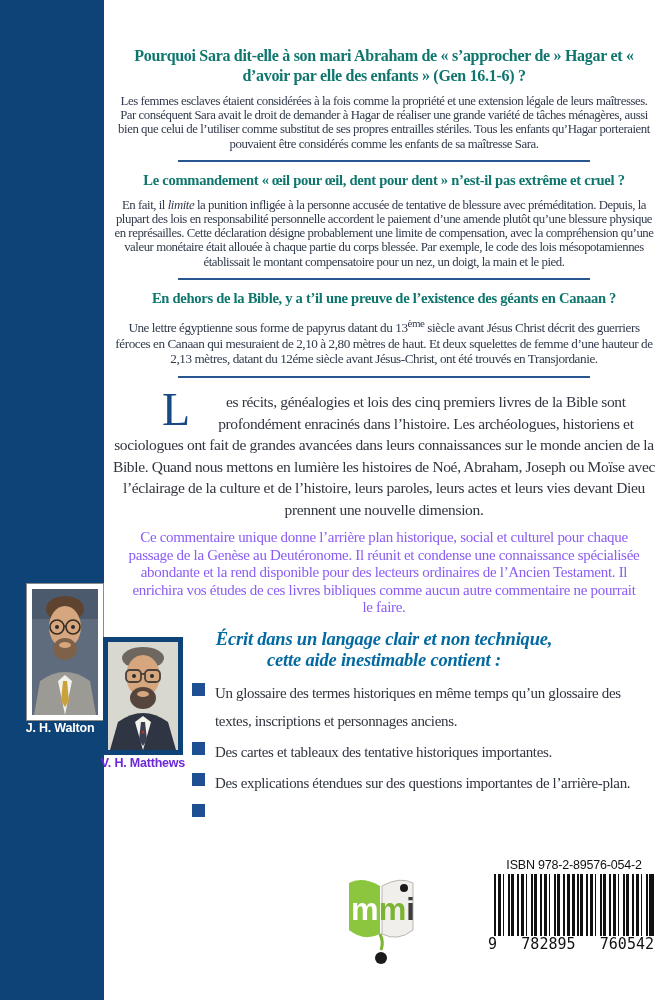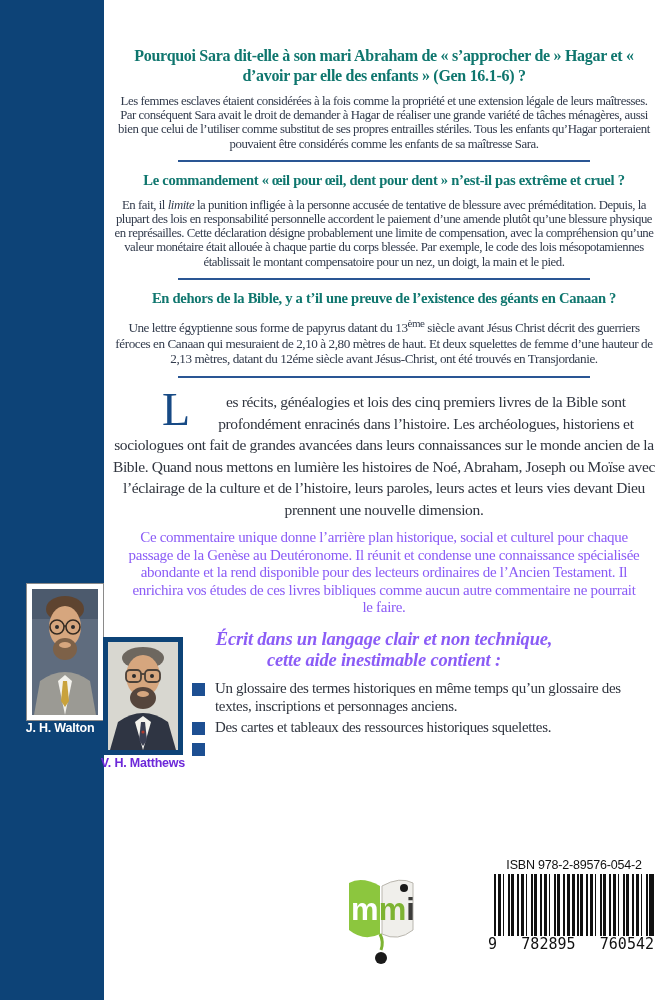--- a/index.html
+++ b/index.html
@@ -32,28 +32,28 @@
   }
   .dropcap{
     float:left;color:#174a85;font-size:46px;line-height:38px;
     margin:0 4px 0 52px;font-weight:400;
   }
   .intro2{
     margin:9px 0 0;padding:0 24px;font-size:15px;line-height:17.6px;
     letter-spacing:-0.3px;color:#8b5cf6;
   }
   .cta{
-    margin:12px 0 0;color:#8b5cf6;font-style:italic;font-weight:bold;
+    margin:12px 0 0;color:#0369a1;font-style:italic;font-weight:bold;
     font-size:18.5px;line-height:21px;letter-spacing:-0.2px;
   }
   .cta span{display:block;}
 
   .bullets{
     list-style:none;margin:8px 0 0 88px;padding:0;width:460px;
-    text-align:left;font-size:15px;line-height:18px;letter-spacing:-0.35px;color:#30353f;
+    text-align:left;font-size:15px;line-height:28px;letter-spacing:-0.35px;color:#30353f;
   }
   .bullets li{position:relative;padding-left:23px;margin-bottom:3px;}
   .sq{
     position:absolute;left:0;top:4px;width:13px;height:13px;background:#1d4f92;display:inline-block;
   }
 
   
   .photo{position:absolute;overflow:hidden;}
   .photo-walton{
     left:27px;top:584px;width:66px;height:126px;
@@ -132,22 +132,22 @@
 
     <p class="intro2">Ce commentaire unique donne l’arrière plan historique, social et culturel pour chaque passage de la Genèse au Deutéronome. Il réunit et condense une connaissance spécialisée abondante et la rend disponible pour des lecteurs ordinaires de l’Ancien Testament. Il enrichira vos études de ces livres bibliques comme aucun autre commentaire ne pourrait le faire.</p>
 
     <h2 class="cta">
         <span>Écrit dans un langage clair et non technique,</span>
         <span>cette aide inestimable contient :</span>
       </h2>
 
     <ul class="bullets">
       <li><span class="sq"></span><span>Un glossaire des termes historiques en même temps qu’un glossaire des textes, inscriptions et personnages anciens.</span></li>
-      <li><span class="sq"></span><span>Des cartes et tableaux des ressources historiques squelettes.</span></li>
-      <li><span class="sq"></span></li>
+      <li><span class="sq"></span><span>Des cartes et tableaux des tentative historiques importantes.</span></li>
+      <li><span class="sq"></span><span>Des explications étendues sur des questions importantes de l’arrière-plan.</span></li>
       <li><span class="sq"></span></li>
     </ul>
   </div>
 
   <div class="photo photo-walton">
     <svg width="66" height="126" viewBox="0 0 66 126" xmlns="http://www.w3.org/2000/svg">
       <rect width="66" height="126" fill="#5f6c7e"></rect>
       <rect y="0" width="66" height="30" fill="#4c5a6d"></rect>
       <path d="M2 126 L8 92 Q33 74 58 92 L64 126 Z" fill="#9b9a94"></path>
       <path d="M26 92 L33 126 L40 92 L33 86 Z" fill="#f2f1ec"></path>

